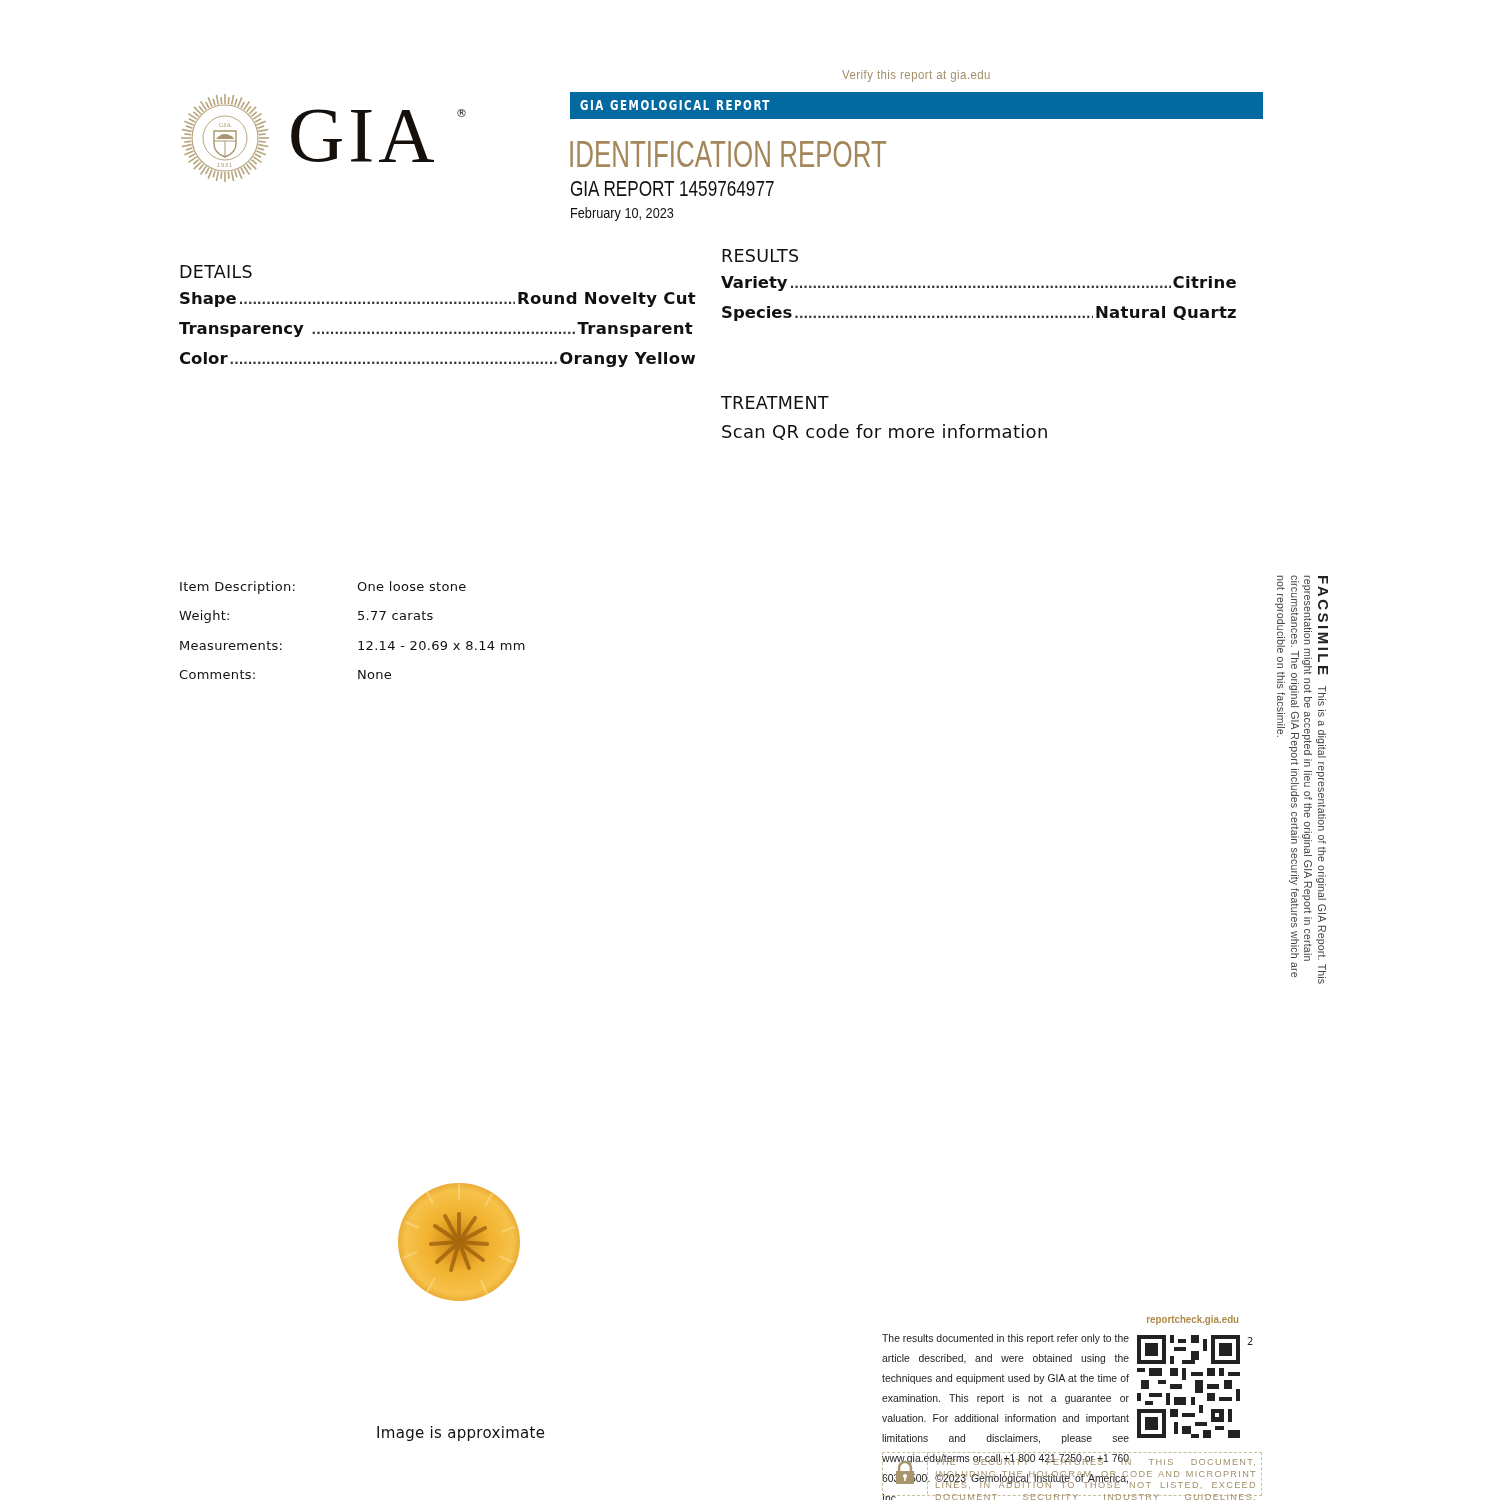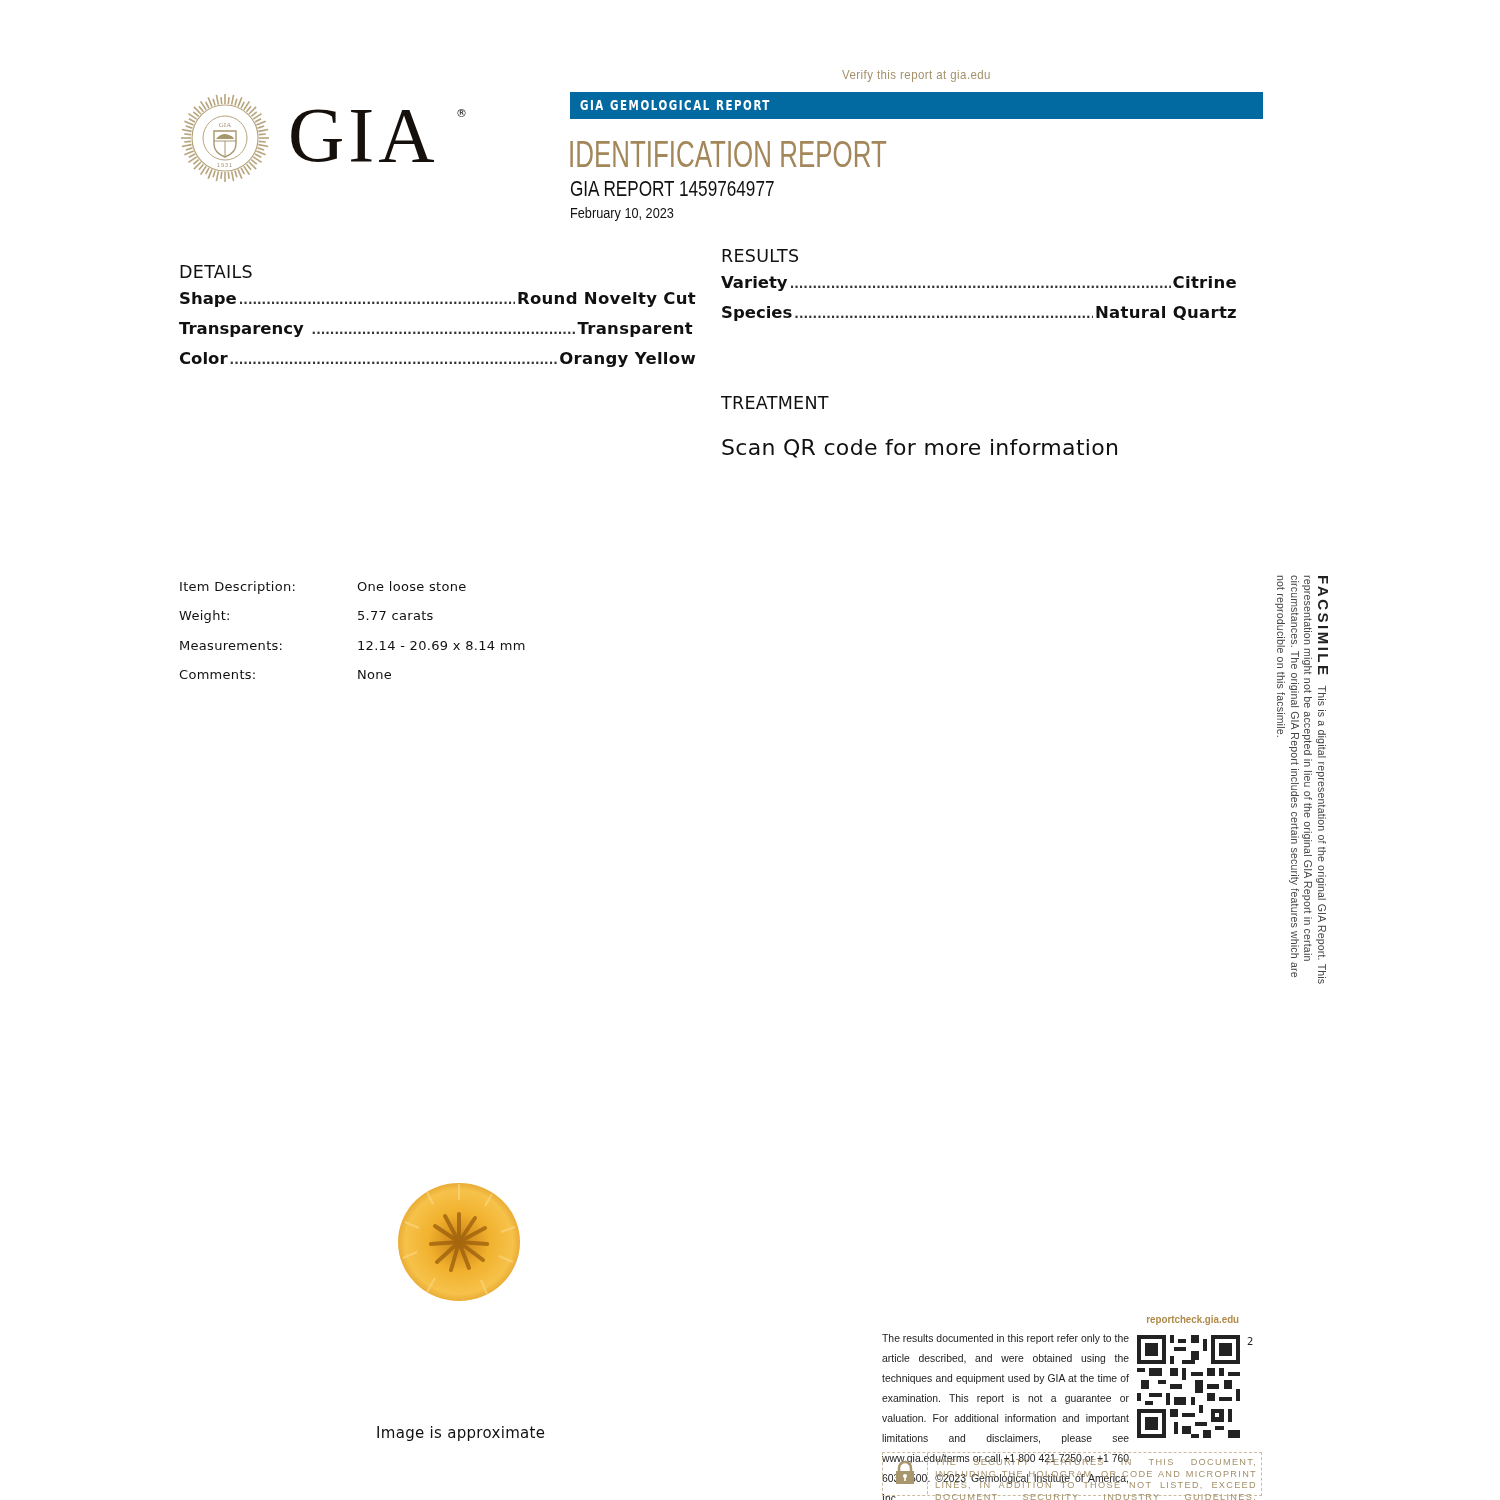--- a/index.html
+++ b/index.html
@@ -23,21 +23,21 @@
     .sec-title { font-size: 17.5px; letter-spacing: 0.3px; color: #111; }
     .row { display: flex; align-items: baseline; font-size: 16.5px; height: 30px; color: #111; font-weight: bold; }
     .row .lbl { white-space: nowrap; }
     .row .dots { flex: 1; overflow: hidden; white-space: nowrap; letter-spacing: 0px; margin: 0 2px; color: #333; font-size: 12px; }
     .row .dots::after { content: "................................................................................................................................................................................................................"; }
     .row .val { white-space: nowrap; letter-spacing: 0.3px; }
 
     #details { left: 179px; top: 262px; width: 517px; }
     #results { left: 721px; top: 246px; width: 516px; }
     #treatment { left: 721px; top: 393px; width: 516px; }
-    #treatment .note { font-size: 22px; margin-top: 22px; letter-spacing: 0.3px; }
+    #treatment .note { font-size: 18px; margin-top: 8px; letter-spacing: 0.3px; }
 
     
     #item { left: 179px; top: 572px; }
     .irow { display: flex; height: 29.3px; font-size: 13px; align-items: center; letter-spacing: 0.3px; }
     .irow .ilbl { width: 178px; }
     .irow .ival { color: #111; }
 
     
     #facsimile { left: 1330px; top: 575px; width: 412px; height: 56px; transform: rotate(90deg); transform-origin: top left; font-family: "Liberation Sans", sans-serif; font-size: 10.5px; color: #444; line-height: 13.5px; }
     #facsimile .fhead { font-weight: bold; font-size: 15px; letter-spacing: 2.5px; color: #222; margin-right: 8px; }

